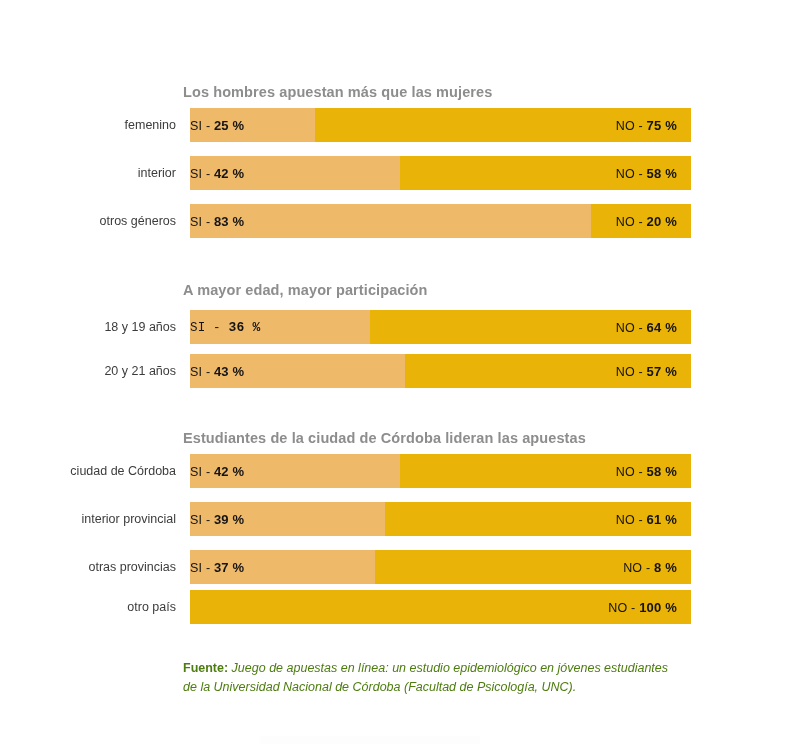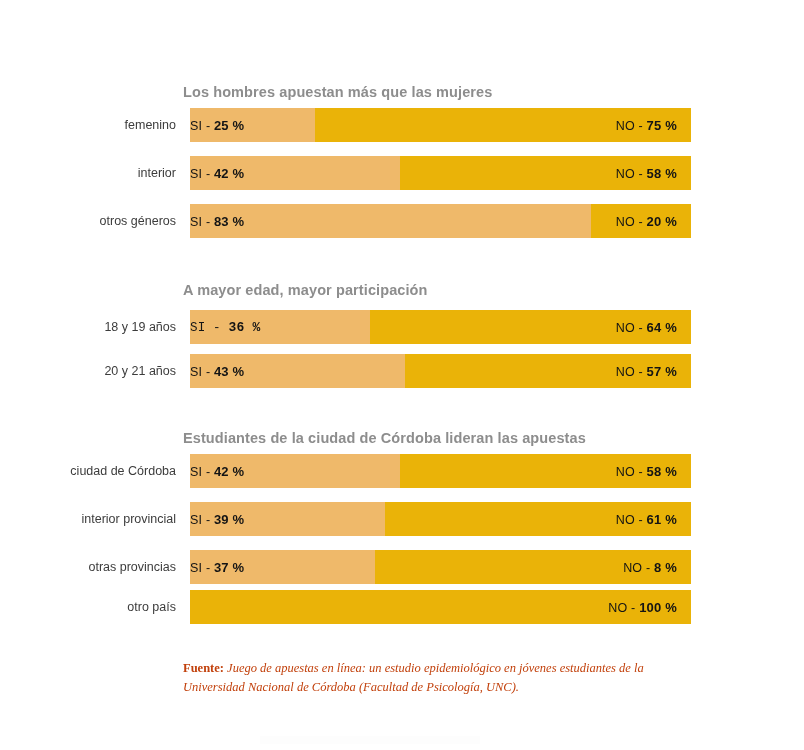--- a/index.html
+++ b/index.html
@@ -105,25 +105,25 @@
     font-weight: bold;
     font-size: 13px;
   }
 
   
   .footnote {
     position: absolute;
     left: 183px;
     top: 659px;
     width: 500px;
-    font-family: Liberation Serif, serif;
+    font-family: Liberation Sans, sans-serif;
     font-size: 12.5px;
     font-style: italic;
     line-height: 1.55;
-    color: #c2410c;
+    color: #4d7c0f;
   }
   .footnote .fuente-label {
     font-weight: bold;
     font-style: normal;
   }
 
   .watermark {
     position: absolute;
     left: 260px;
     top: 736px;

